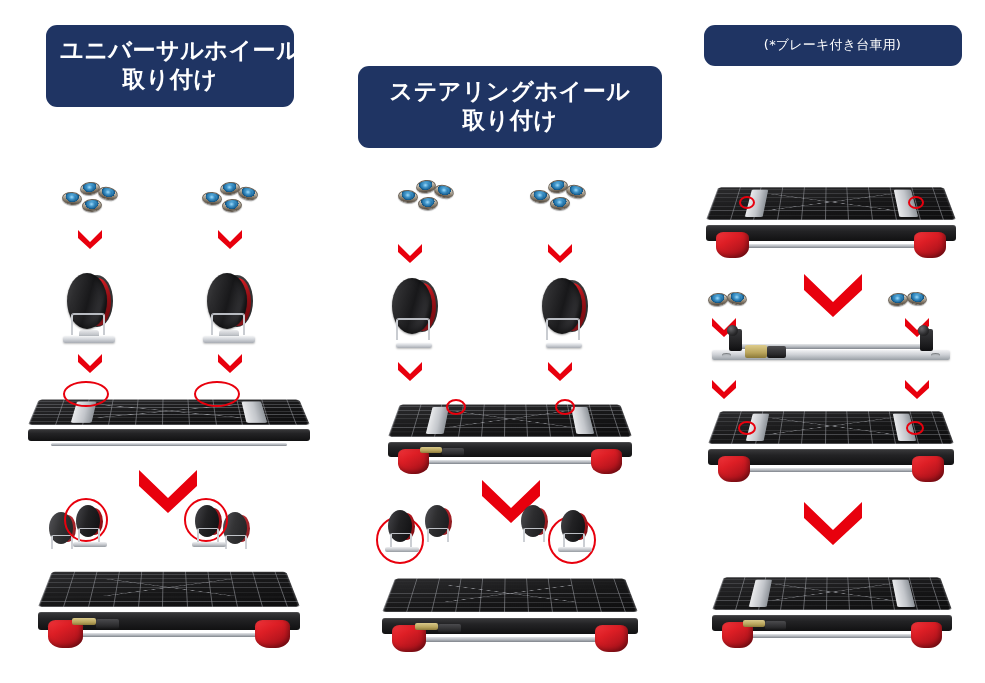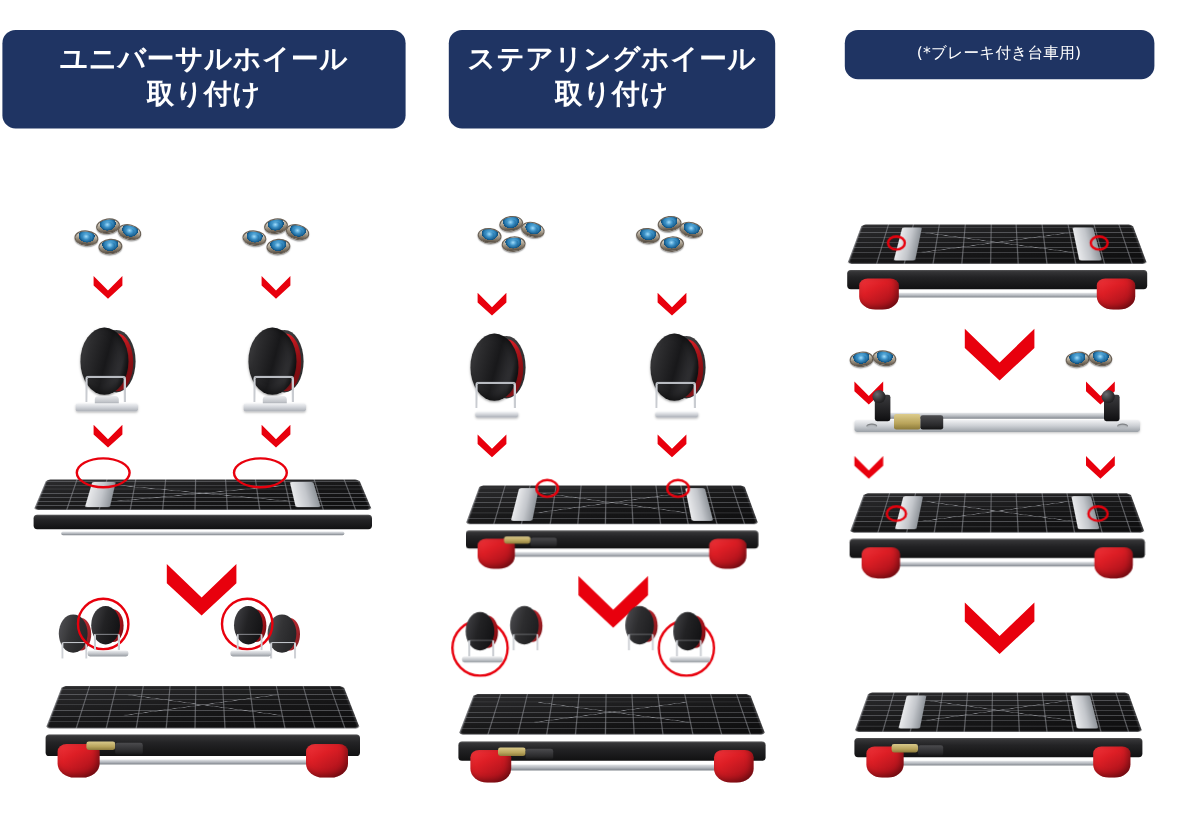--- a/index.html
+++ b/index.html
@@ -56,22 +56,22 @@
     letter-spacing: 0.6px;
     display: block;
   }
   .badge-sub {
     font-size: 13px;
     font-weight: 400;
     letter-spacing: 0.2px;
     display: block;
     margin-top: 1px;
   }
-  .col-1 .badge { width: 336px; }
-  .col-2 .badge { width: 272px; }
+  .col-1 .badge { width: 248px; }
+  .col-2 .badge { width: 304px; margin-top: 41px; }
   .col-3 .badge { width: 258px; }
 
   
   .chev-sm {
     position: absolute;
     width: 26px;
     height: 22px;
     color: #e8000d;
   }
   .chev-sm svg, .chev-lg svg, .chev-md svg { display: block; width: 100%; height: 100%; }

